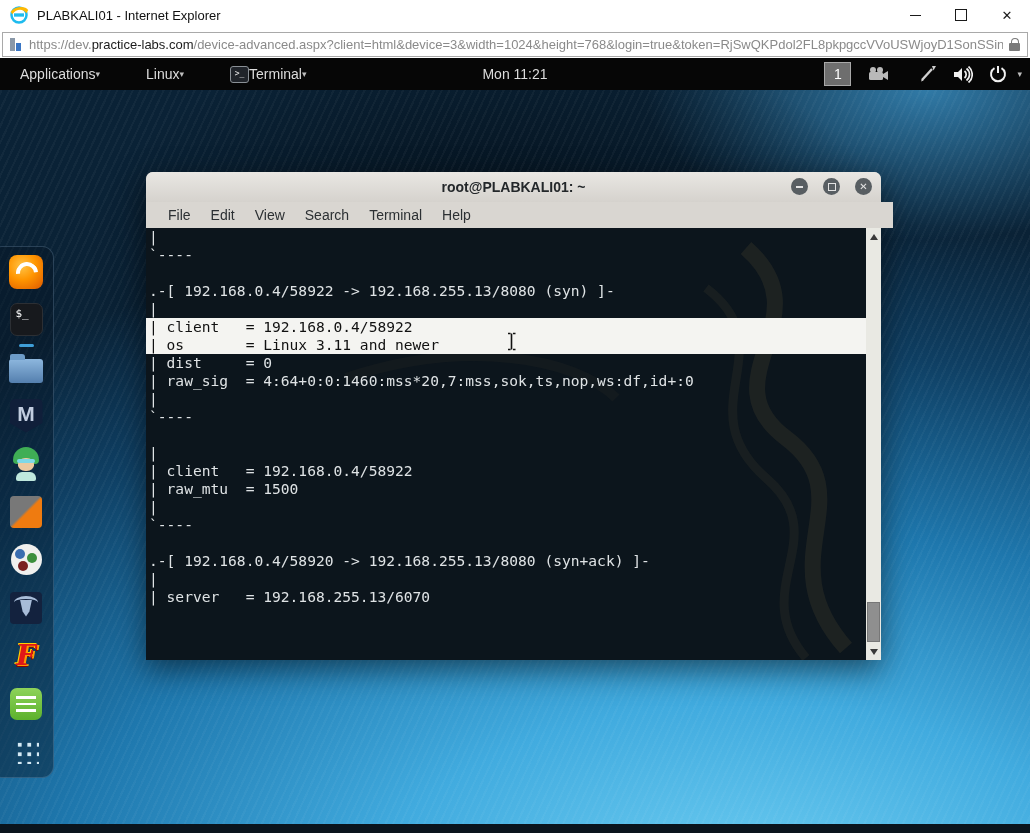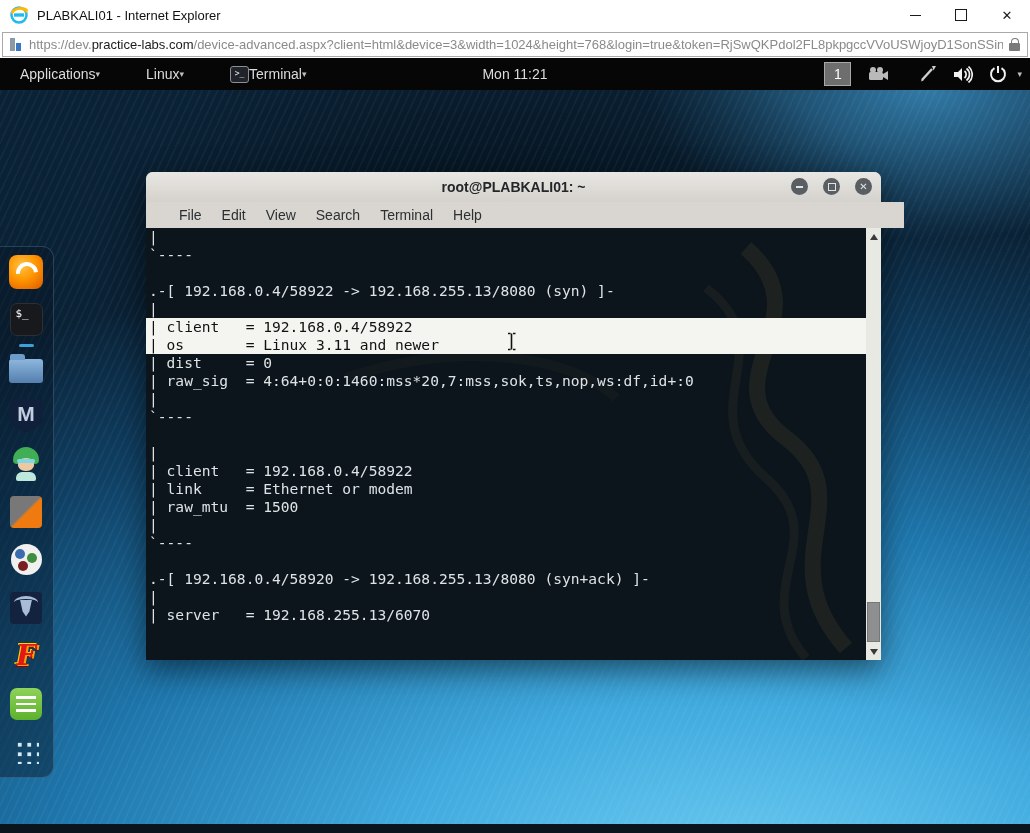--- a/index.html
+++ b/index.html
@@ -96,21 +96,21 @@
   .termwin{left:146px;top:172px;width:735px;height:488px;border-radius:7px 7px 0 0;
       box-shadow:0 10px 30px rgba(0,0,0,0.5);background:#d9d6d1;}
   .term-titlebar{position:absolute;left:0;top:0;width:100%;height:30px;border-radius:7px 7px 0 0;
       background:linear-gradient(#e9e7e3,#d5d2cd);display:flex;align-items:center;justify-content:center;}
   .term-title{font-size:14px;font-weight:bold;color:#23272a;}
   .term-buttons{position:absolute;right:9px;top:6px;display:flex;gap:15px;}
   .tbtn{width:17px;height:17px;border-radius:50%;background:#585e62;display:flex;align-items:center;justify-content:center;}
   .tbtn .mn{width:7px;height:2px;background:#e3e3e3;}
   .tbtn .mx{width:6px;height:6px;border:1.5px solid #e3e3e3;}
   .tbtn .cl{color:#e3e3e3;font-size:10px;line-height:1;}
-  .term-menubar{position:absolute;left:15px;top:30px;width:100%;height:26px;background:#d9d6d1;
+  .term-menubar{position:absolute;left:4px;top:30px;width:100%;height:26px;background:#d9d6d1;
       display:flex;align-items:center;font-size:14px;color:#2c3033;}
   .term-menu-item{padding:0 10px;height:100%;display:flex;align-items:center;}
   .term-content{position:absolute;left:0;top:56px;width:735px;height:432px;background:#0c151c;overflow:hidden;}
   .dragon{position:absolute;left:0;top:0;pointer-events:none;}
   .tlines{position:absolute;left:0;top:0;width:720px;}
   .tline{height:18px;line-height:18px;font-family:"DejaVu Sans Mono","Liberation Mono",monospace;
       font-size:14.6px;color:#dfe3e5;white-space:pre;padding-left:3px;}
   .tline.hl{background:#f4f4f1;color:#111;}
   .term-scrollbar{position:absolute;right:0;top:0;width:15px;height:432px;background:#e9e9e3;}
   .sb-arrow{position:absolute;left:0;width:15px;height:15px;display:flex;align-items:center;justify-content:center;}
@@ -292,21 +292,20 @@
         <div class="tline">|</div>
         <div class="tline hl">| client   = 192.168.0.4/58922</div>
         <div class="tline hl">| os       = Linux 3.11 and newer</div>
         <div class="tline">| dist     = 0</div>
         <div class="tline">| raw_sig  = 4:64+0:0:1460:mss*20,7:mss,sok,ts,nop,ws:df,id+:0</div>
         <div class="tline">|</div>
         <div class="tline">`----</div>
         <div class="tline"> </div>
         <div class="tline">|</div>
         <div class="tline">| client   = 192.168.0.4/58922</div>
-        <div class="tline">| link     = Ethernet or modem</div>
         <div class="tline">| raw_mtu  = 1500</div>
         <div class="tline">|</div>
         <div class="tline">`----</div>
         <div class="tline"> </div>
         <div class="tline">.-[ 192.168.0.4/58920 -&gt; 192.168.255.13/8080 (syn+ack) ]-</div>
         <div class="tline">|</div>
         <div class="tline">| server   = 192.168.255.13/6070</div>
       </div>
     <div class="term-scrollbar">
       <div class="sb-arrow up">

